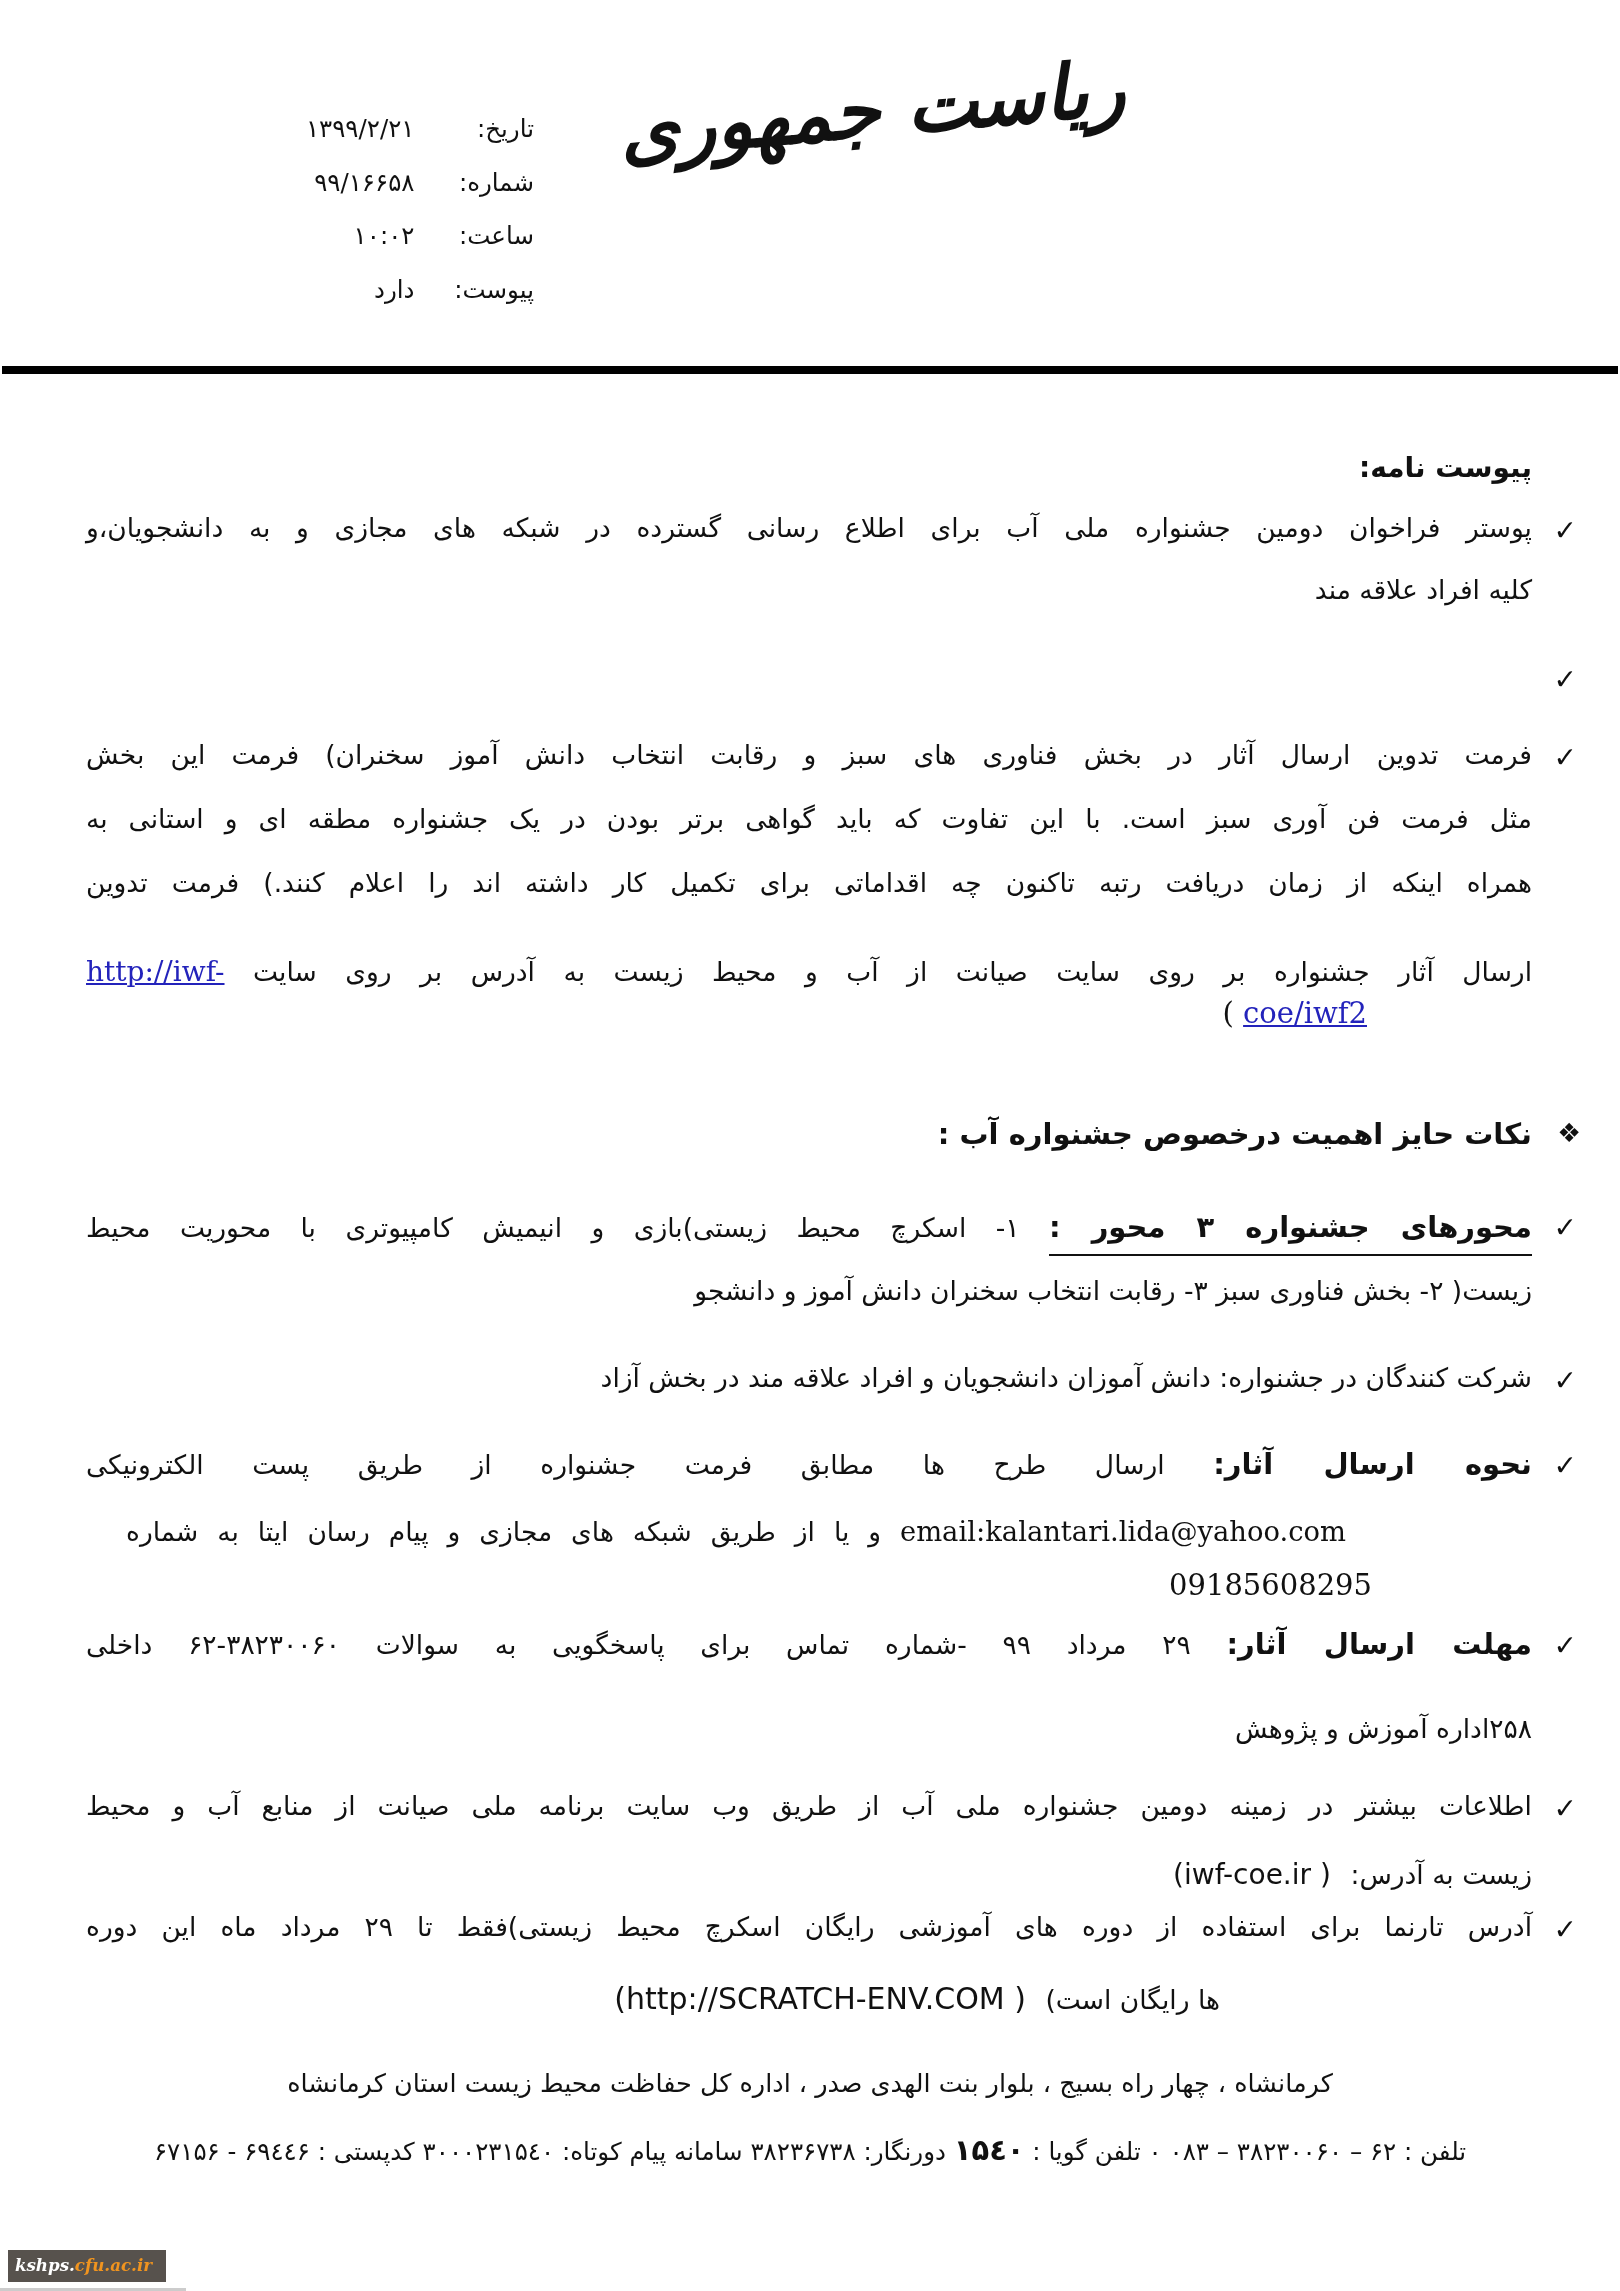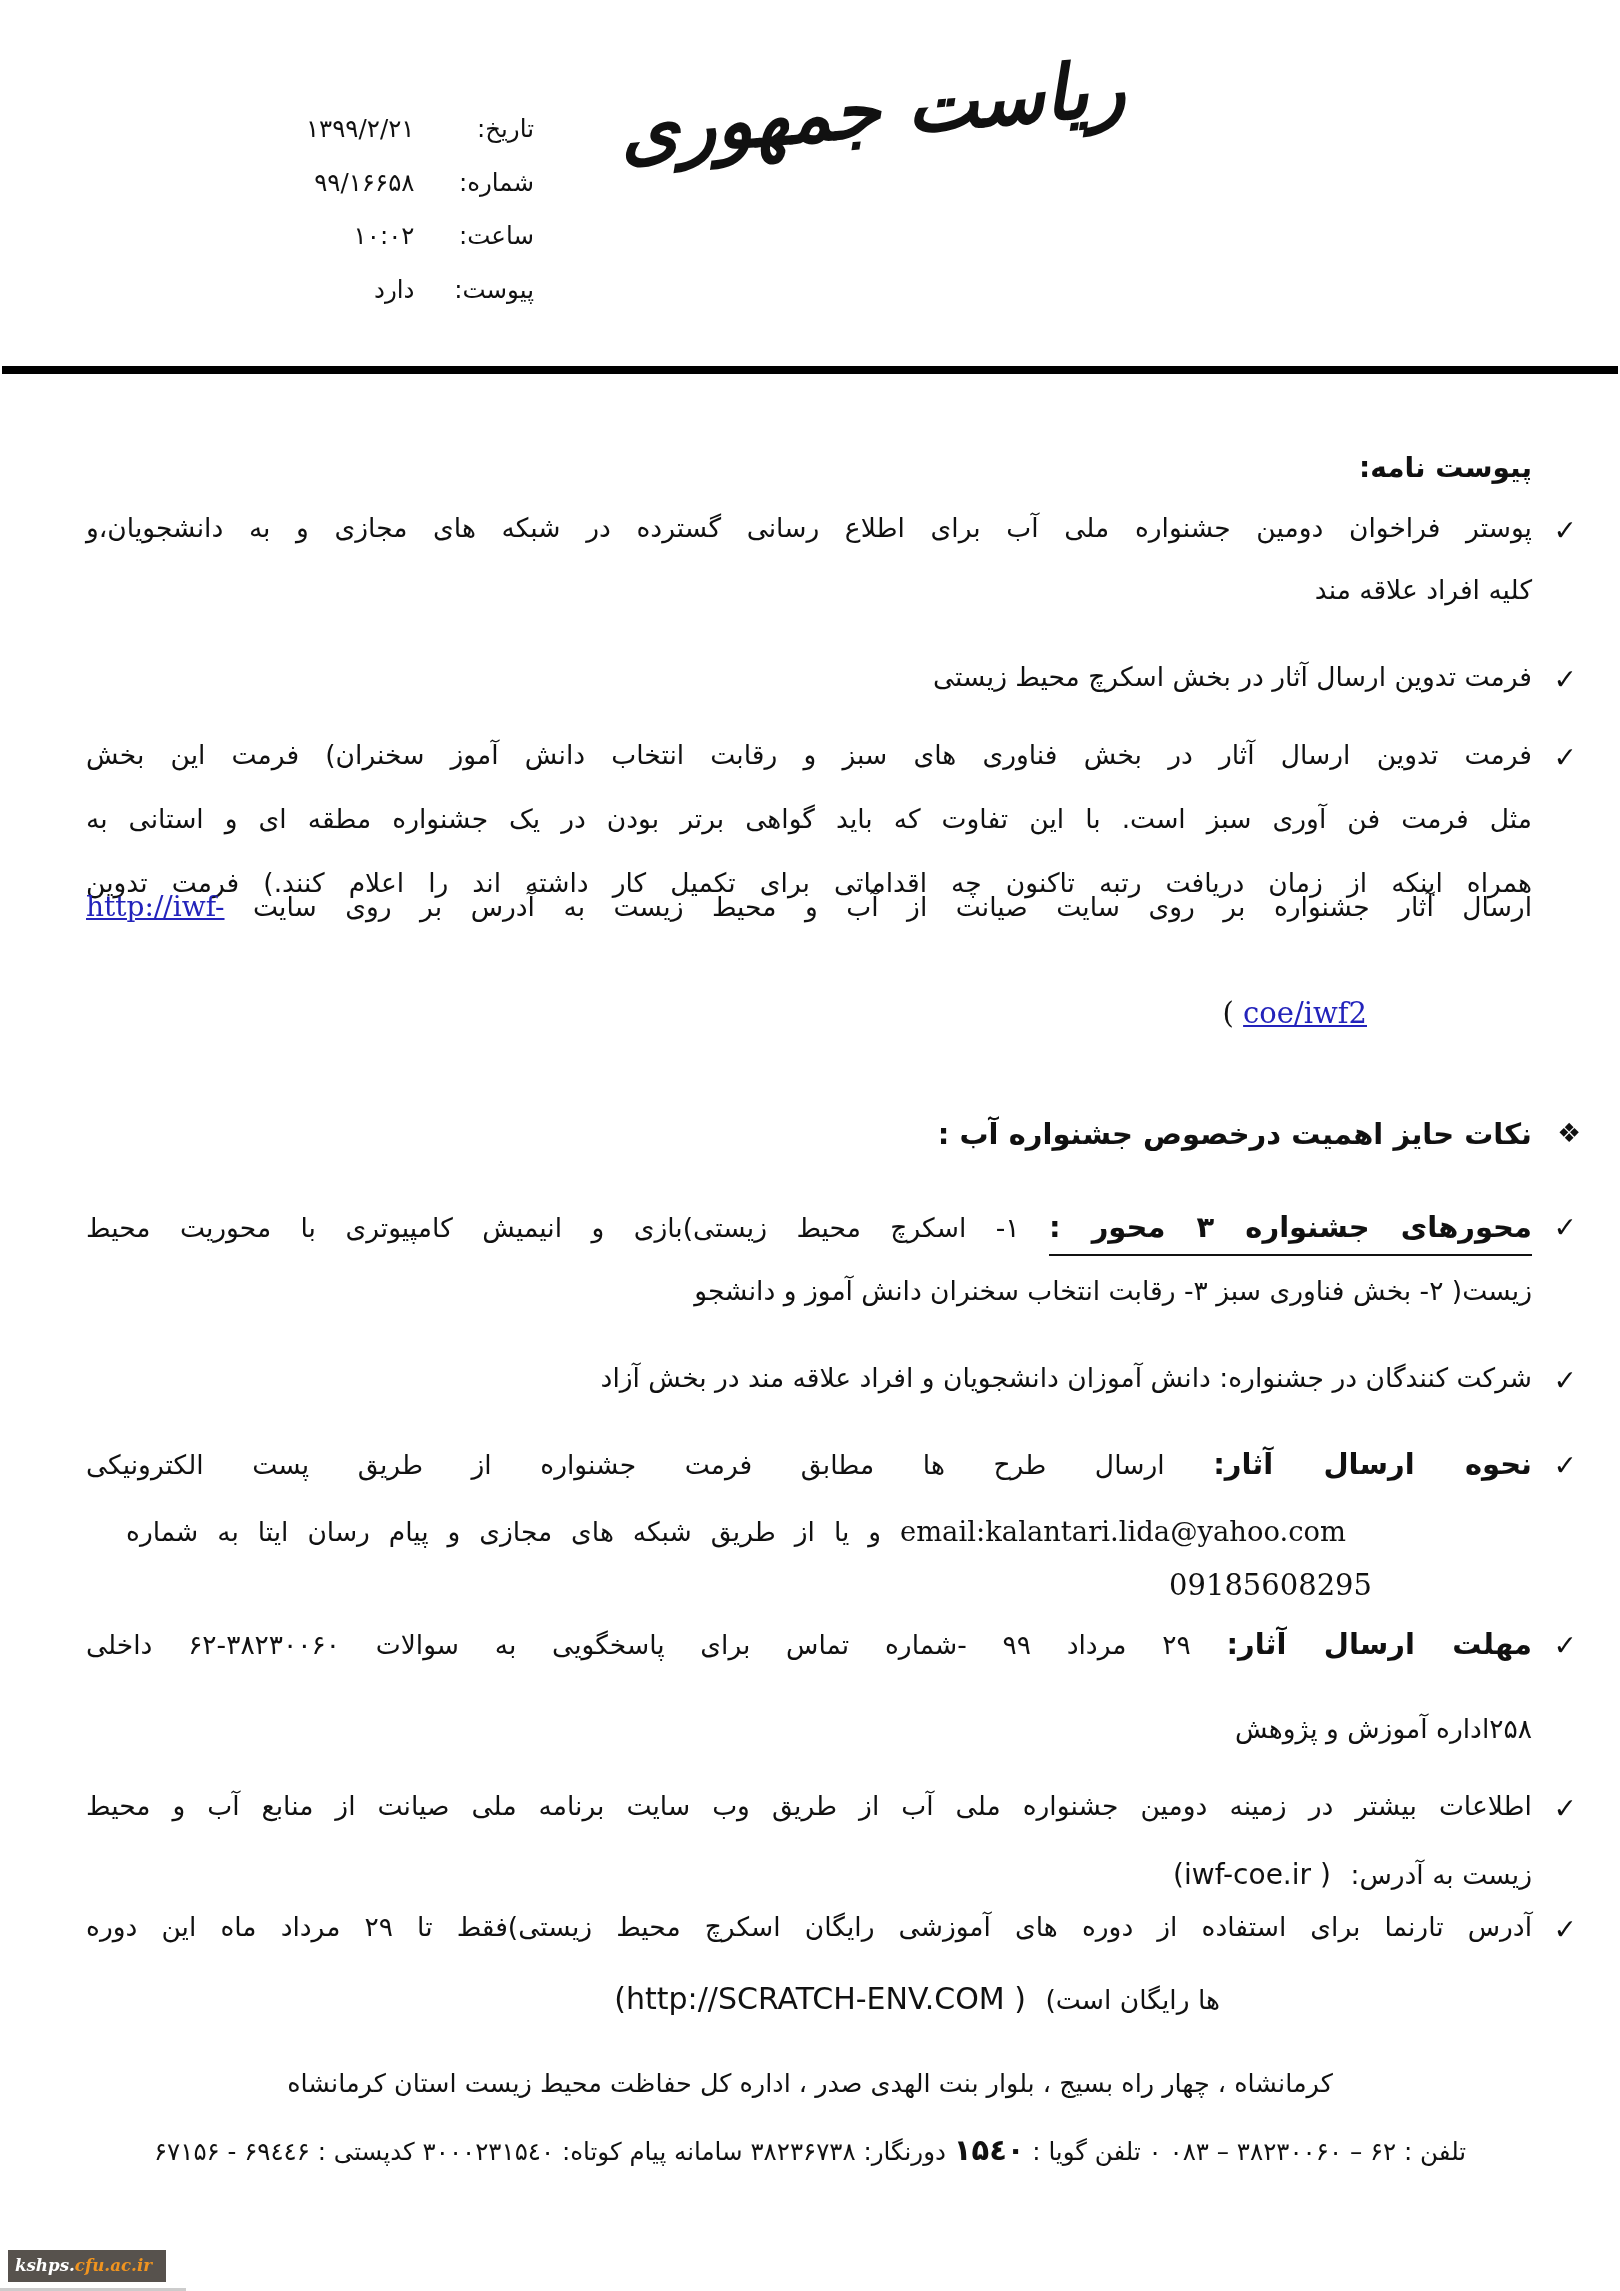--- a/index.html
+++ b/index.html
@@ -71,27 +71,26 @@
 
   <div class="rule"></div>
 
   <div class="ln aw hd1 abs" style="top:447px;">پیوست نامه:</div>
 
   <span class="tick" style="top:514px;">✓</span>
   <div class="ln fill" style="top:508px;">پوستر فراخوان دومین جشنواره ملی آب برای اطلاع رسانی گسترده در شبکه های مجازی و به دانشجویان،و</div>
   <div class="ln aw" style="top:570px;">کلیه افراد علاقه مند</div>
 
   <span class="tick" style="top:663px;">✓</span>
-  <div class="ln aw" style="top:657px;">فرمت تدوین  ارسال آثار در بخش اسکرچ محیط زیستی</div>
 
   <span class="tick" style="top:741px;">✓</span>
   <div class="ln fill" style="top:735px;">فرمت تدوین  ارسال آثار در بخش فناوری های سبز و  رقابت انتخاب دانش آموز سخنران) فرمت این بخش</div>
   <div class="ln fill" style="top:799px;">مثل فرمت فن آوری سبز است. با این تفاوت که باید گواهی برتر بودن در یک جشنواره مطقه ای و استانی به</div>
   <div class="ln fill" style="top:863px;">همراه اینکه از زمان دریافت رتبه تاکنون چه اقداماتی برای تکمیل کار داشته اند را اعلام کنند.) فرمت تدوین</div>
-  <div class="ln fill" style="top:886px;">
+  <div class="ln fill" style="top:951px;">
     <span>ارسال آثار جشنواره بر روی سایت صیانت از آب و محیط زیست به آدرس  بر روی سایت </span><span class="ltr serif link sm-url">http://iwf-</span>
   </div>
   <div class="ln aw ltr serif" style="top:992px;right:253px;font-size:29px;">
     <span>( </span><span class="link">coe/iwf2</span>
   </div>
 
   <span class="dmark" style="top:1117px;">❖</span>
   <div class="ln aw hd2" style="top:1113px;">نکات حایز اهمیت درخصوص جشنواره آب :</div>
 
   <span class="tick" style="top:1211px;">✓</span>

